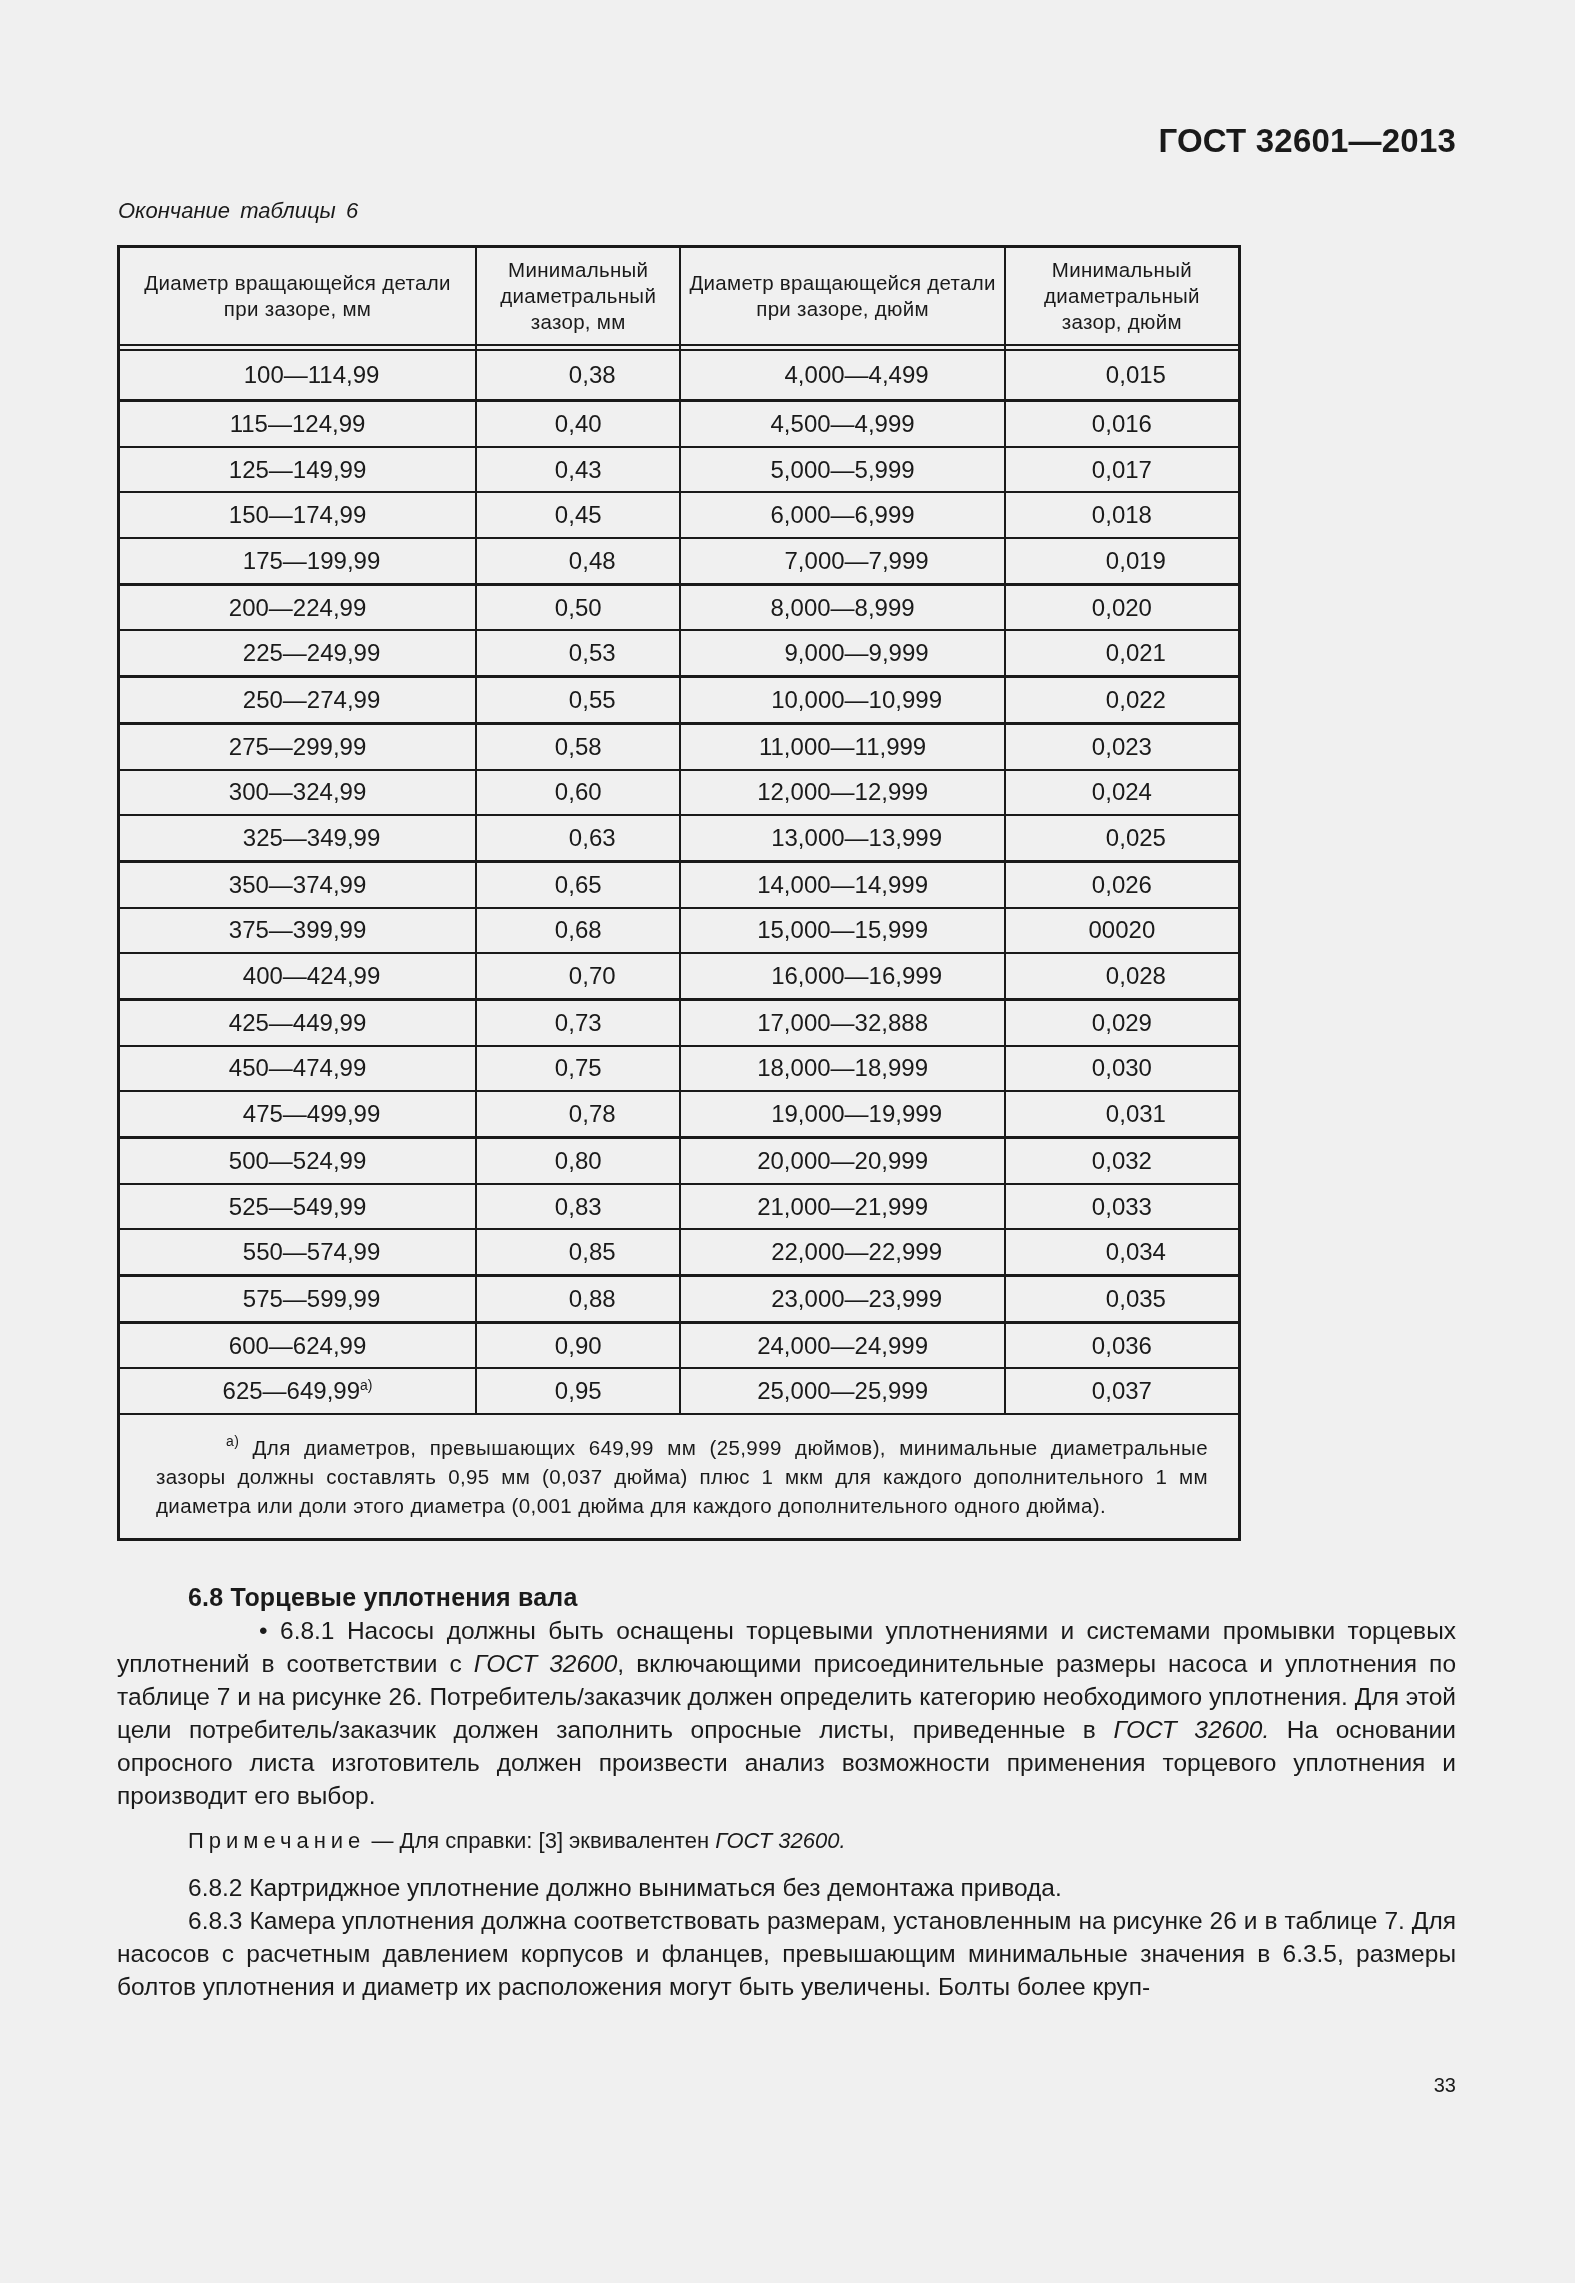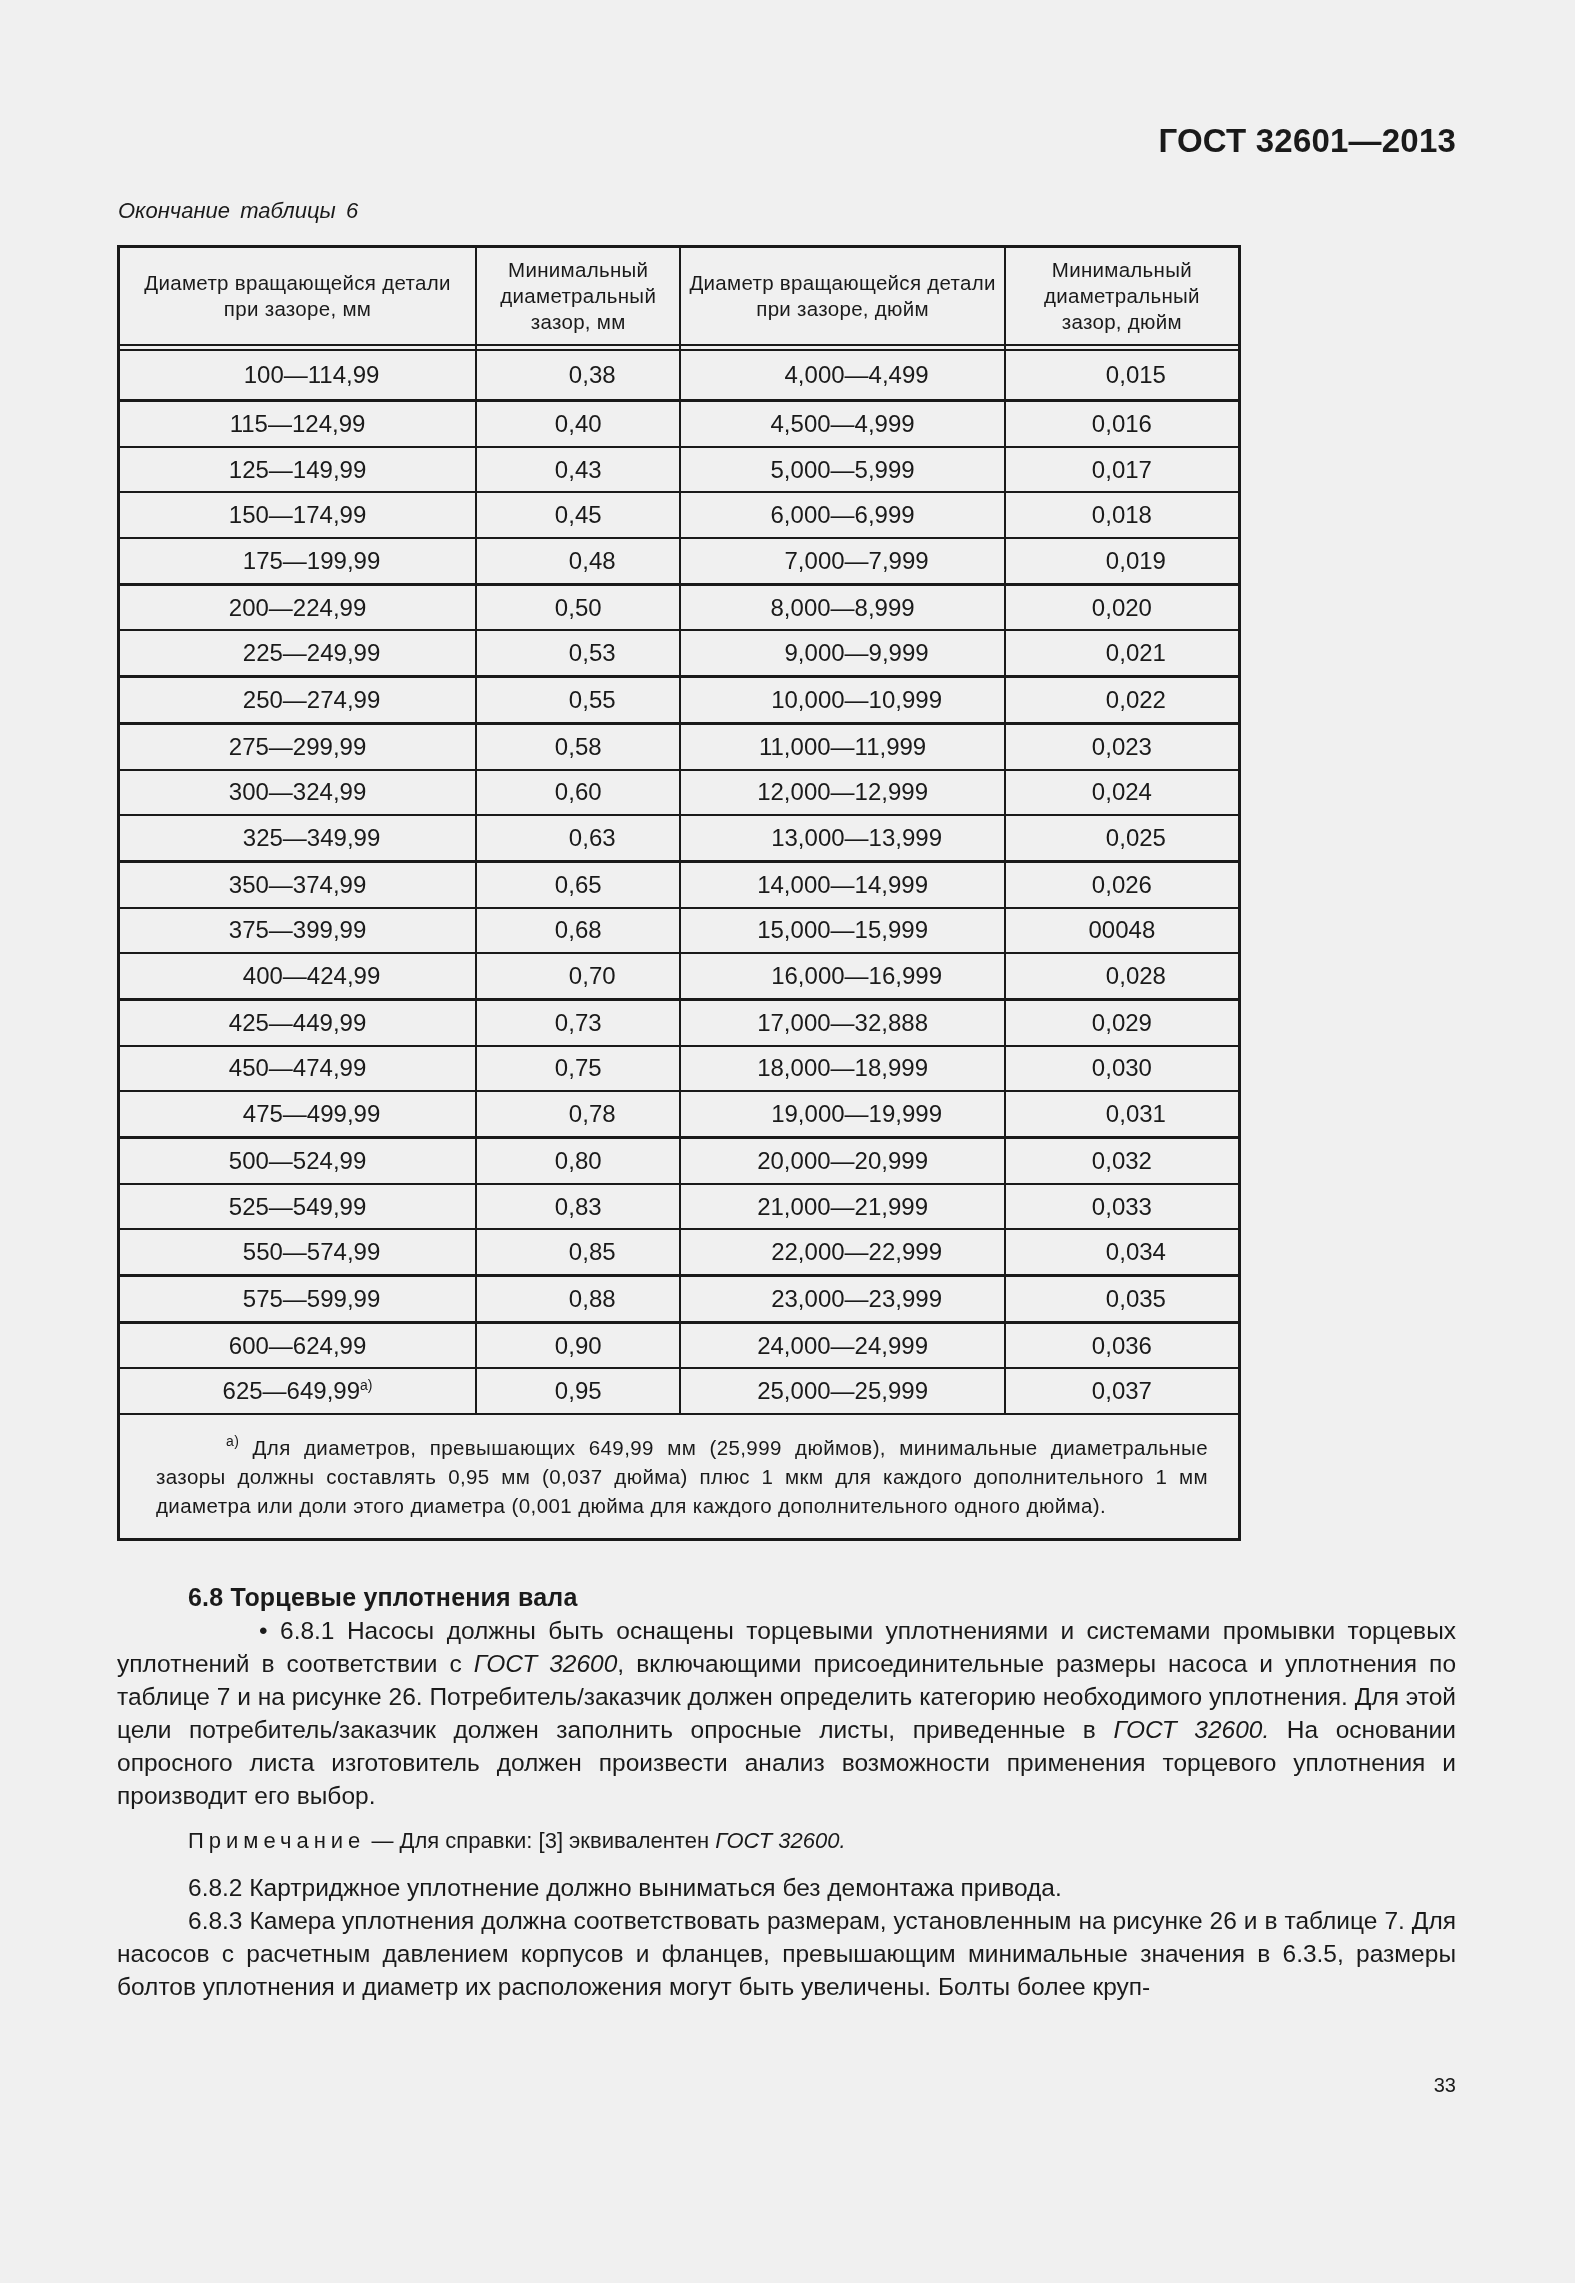--- a/index.html
+++ b/index.html
@@ -178,21 +178,21 @@
       <tr>
         <td class="cell outer-l"><span>350—374,99</span></td>
         <td class="cell"><span>0,65</span></td>
         <td class="cell"><span>14,000—14,999</span></td>
         <td class="cell outer-r"><span>0,026</span></td>
       </tr>
       <tr>
         <td class="cell outer-l"><span>375—399,99</span></td>
         <td class="cell"><span>0,68</span></td>
         <td class="cell"><span>15,000—15,999</span></td>
-        <td class="cell outer-r"><span>00048</span></td>
+        <td class="cell outer-r"><span>00020</span></td>
       </tr>
       <tr class="thick">
         <td class="cell outer-l"><span>400—424,99</span></td>
         <td class="cell"><span>0,70</span></td>
         <td class="cell"><span>16,000—16,999</span></td>
         <td class="cell outer-r"><span>0,028</span></td>
       </tr>
       <tr>
         <td class="cell outer-l"><span>425—449,99</span></td>
         <td class="cell"><span>0,73</span></td>

